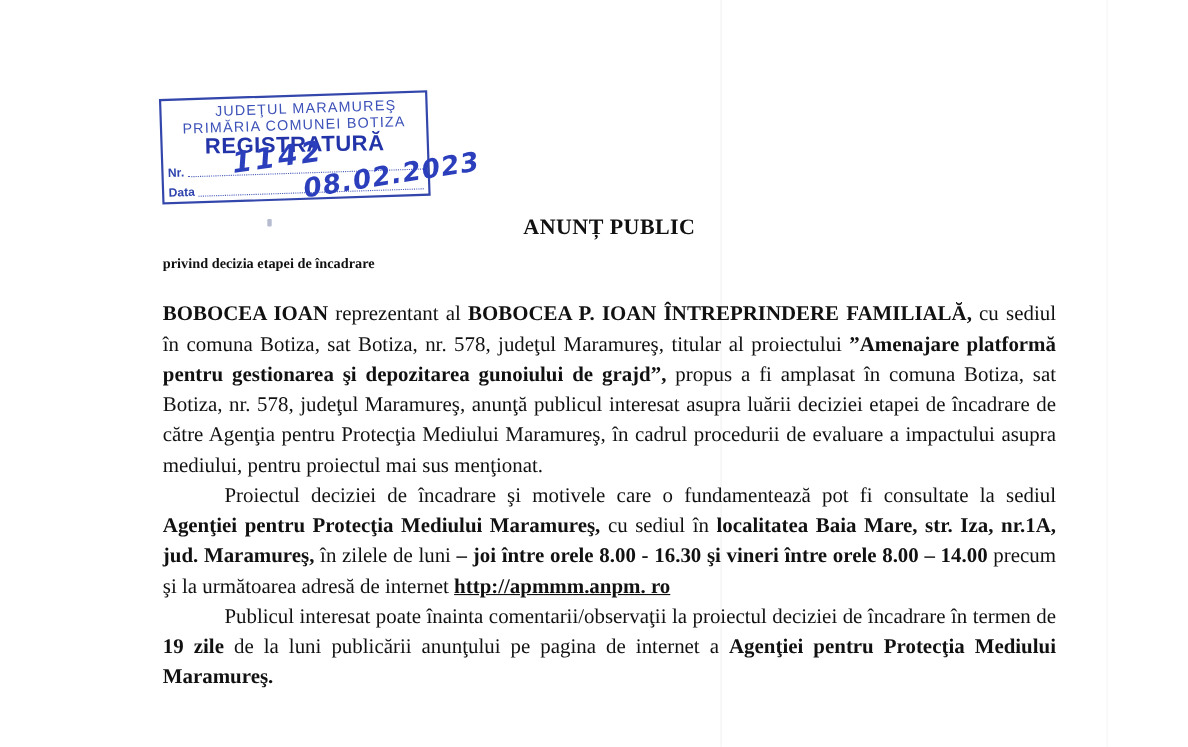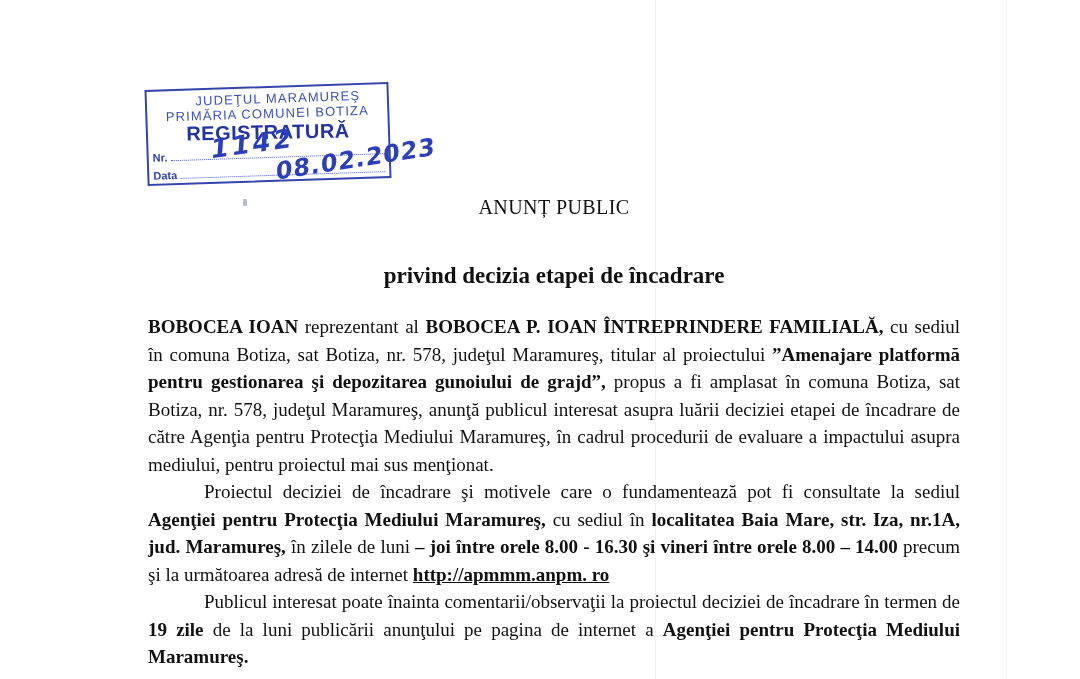--- a/index.html
+++ b/index.html
@@ -132,29 +132,28 @@
 
   
   .doc {
     position: absolute;
     left: 148px;
     top: 196px;
     width: 812px;
   }
   .title {
     text-align: center;
-    font-weight: normal;
+    font-weight: bold;
     font-size: 20px;
     letter-spacing: 0.4px;
-    margin: 0 0 44px 0;
+    margin: 0 0 13px 0;
   }
   .subtitle {
-    text-align: center;
-    font-weight: bold;
-    font-size: 23px;
+    font-weight: bold;
+    font-size: 13px;
     margin: 0 0 24px 0;
   }
   .para {
     font-size: 19px;
     line-height: 27.5px;
     text-align: justify;
     margin: 0;
   }
   .para.indent { text-indent: 56px; }
   .b { font-weight: bold; }

